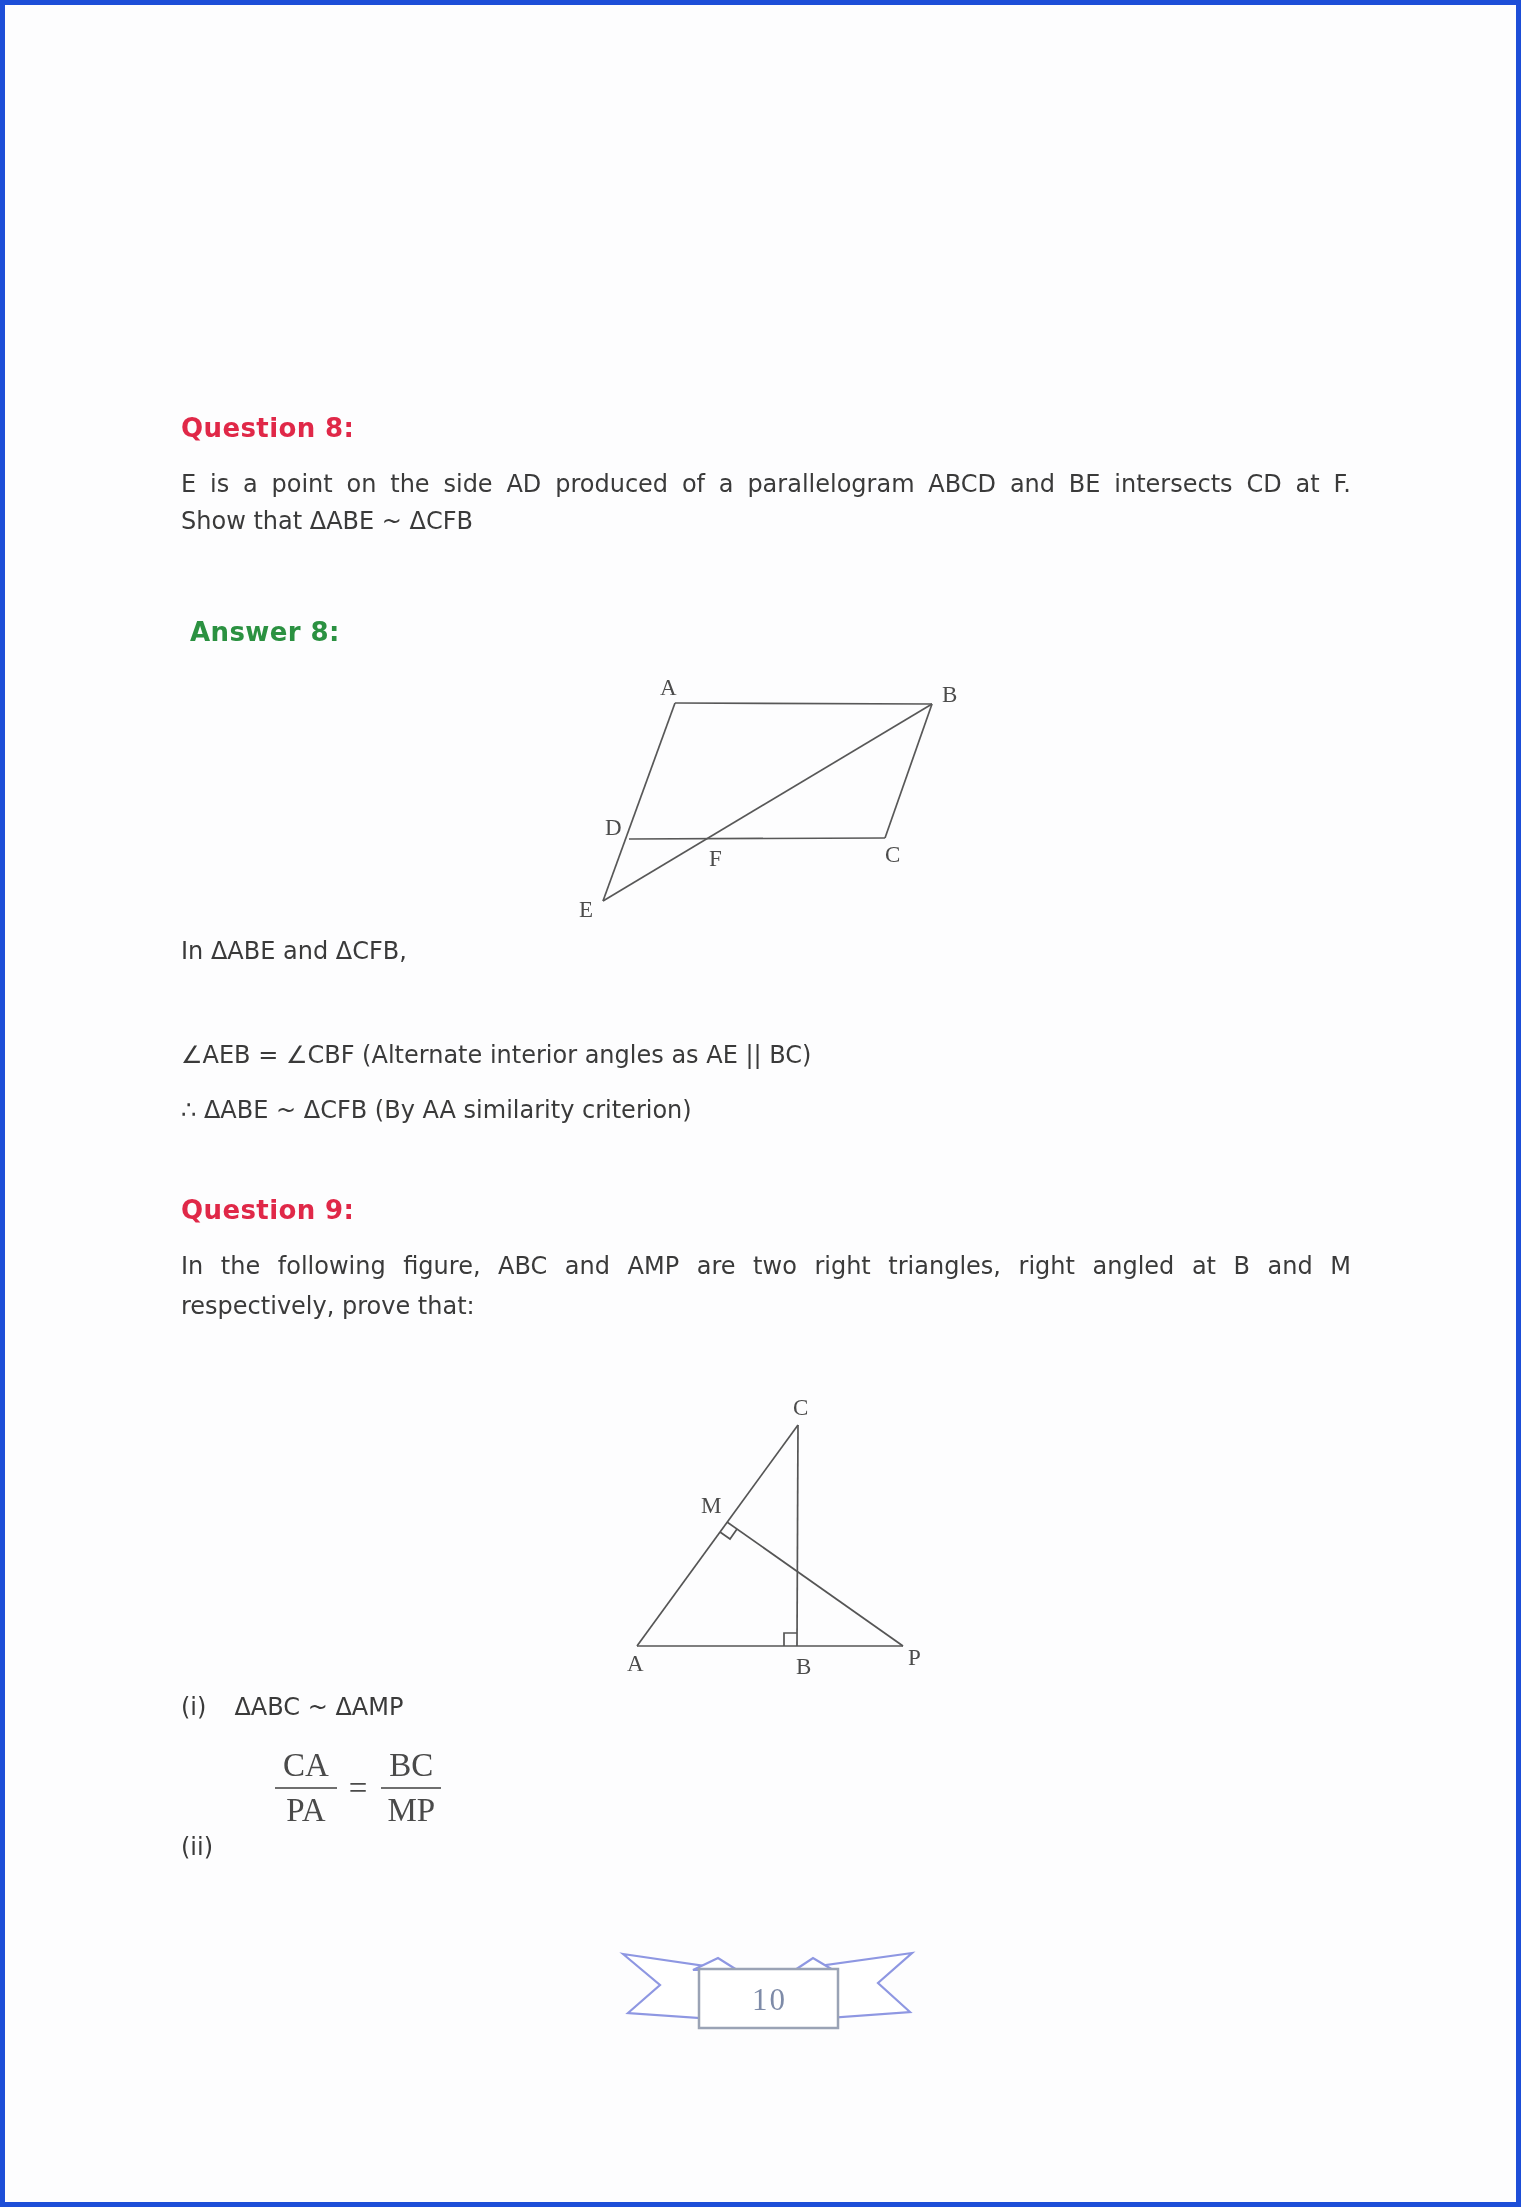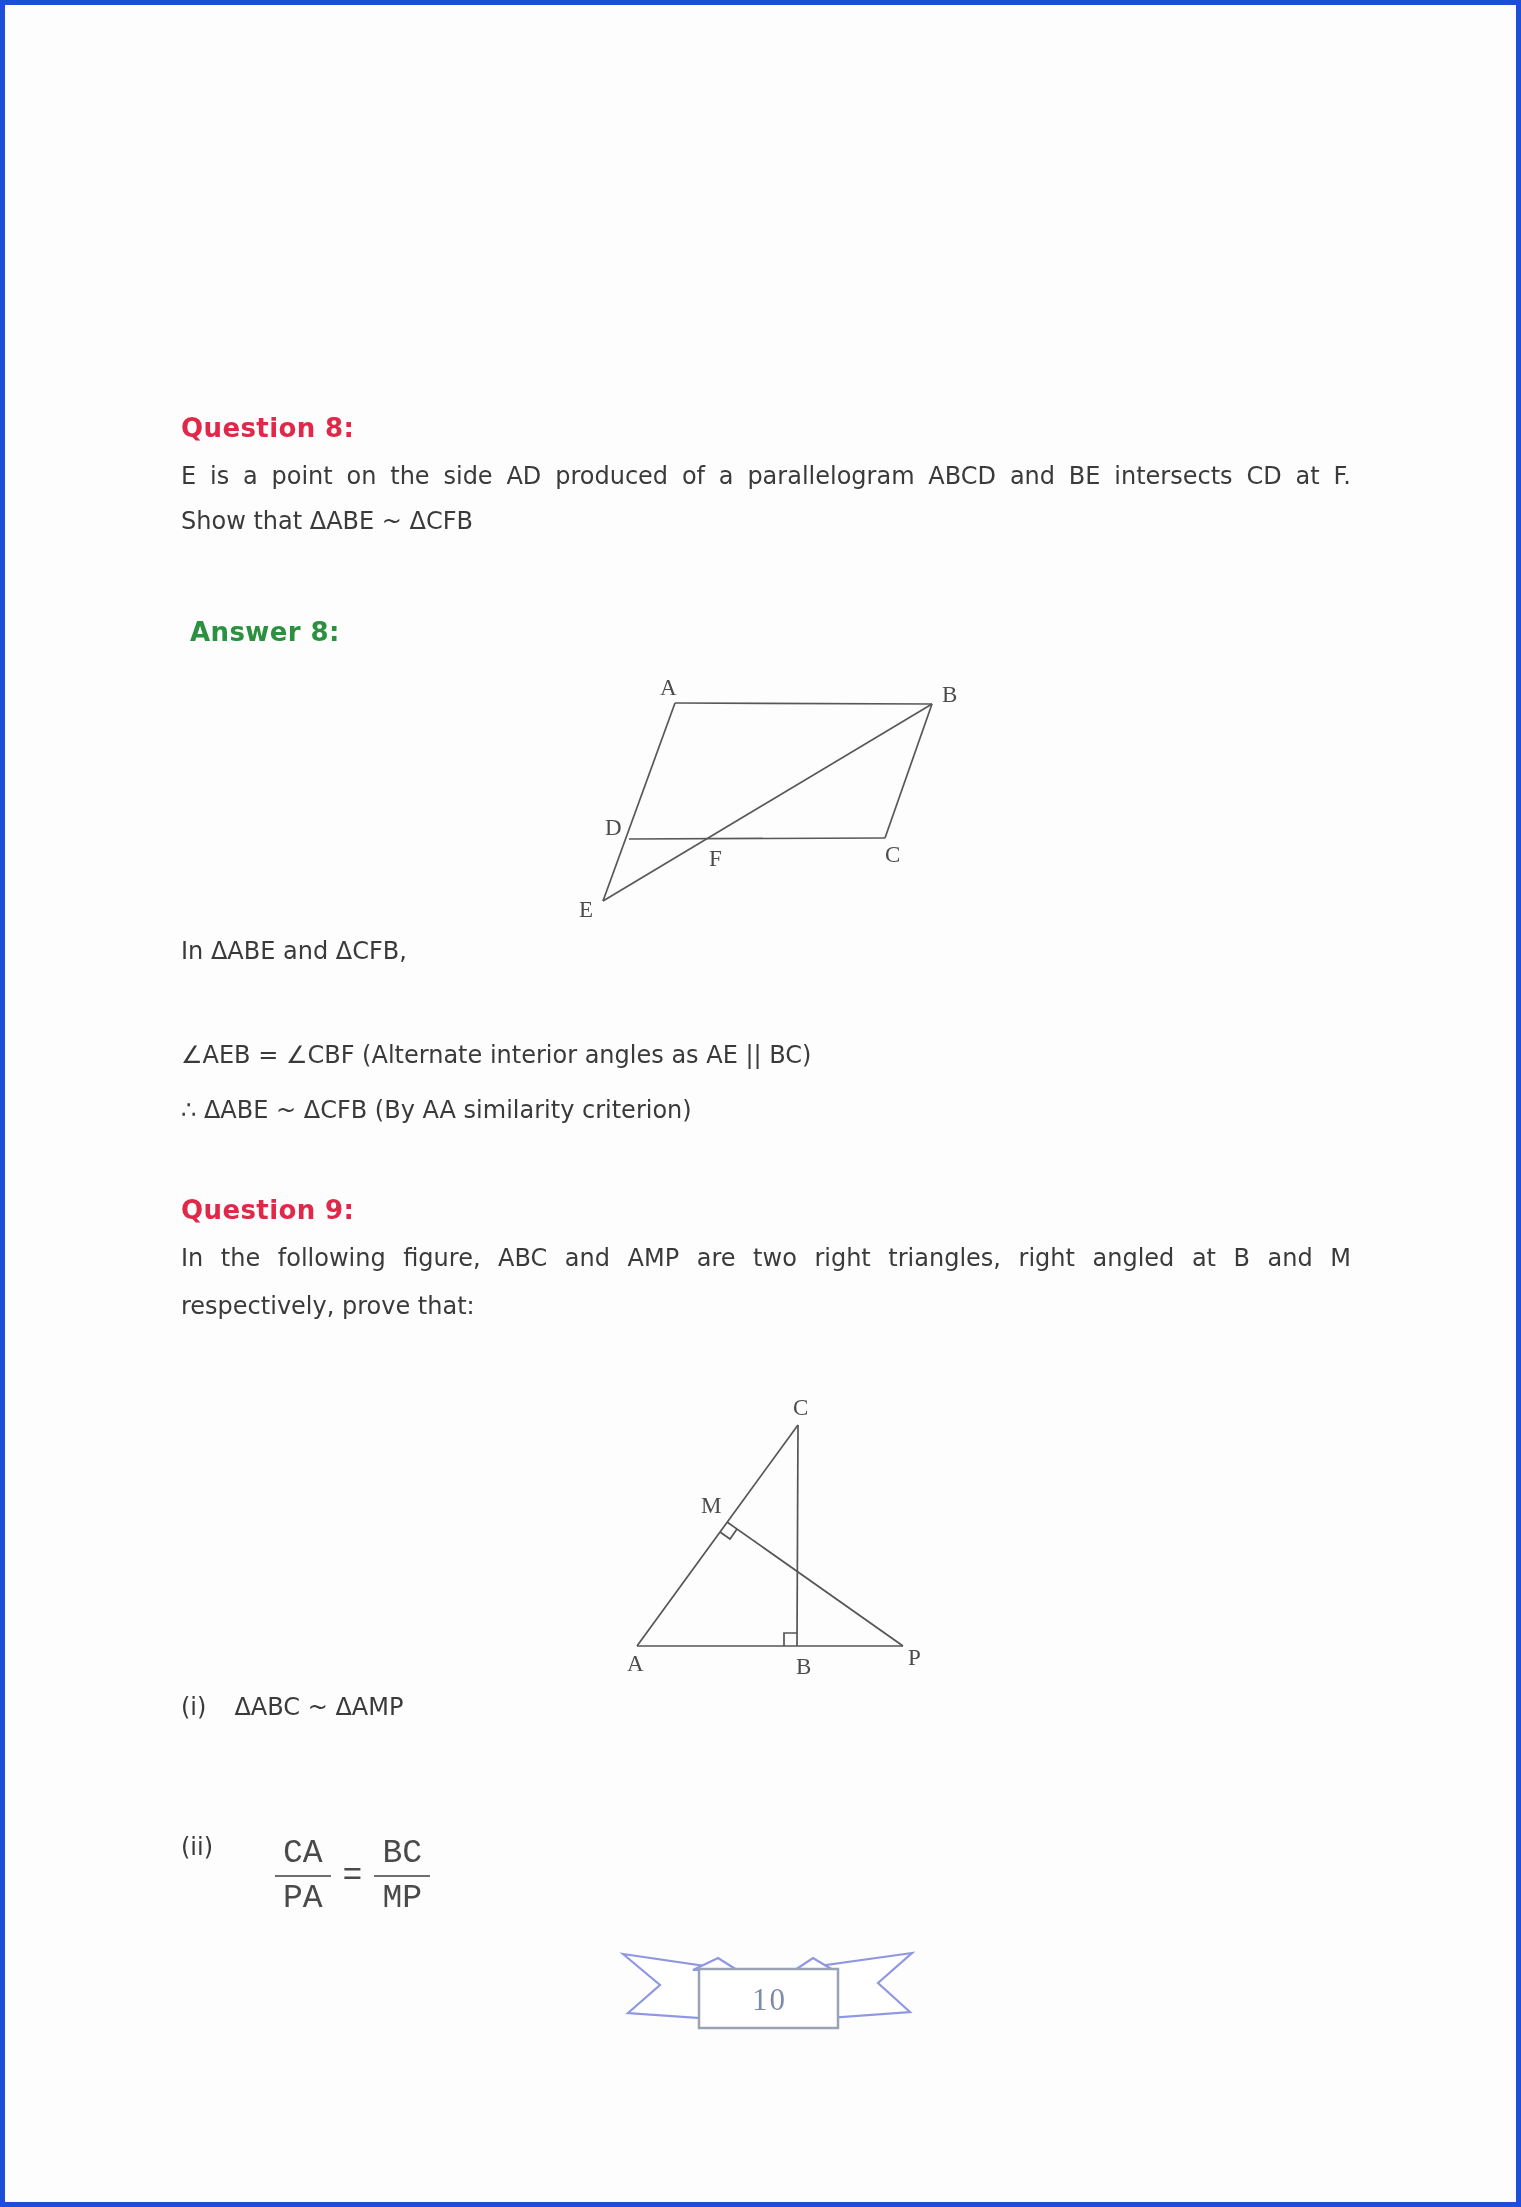--- a/index.html
+++ b/index.html
@@ -30,20 +30,21 @@
   .body-line {
     font-size: 24px;
     color: #3a3a3a;
     white-space: nowrap;
   }
   .jline {
     width: 1170px;
     white-space: normal;
     text-align: justify;
     text-align-last: justify;
+    margin-top: 8px;
   }
   .item-row {
     display: flex;
     align-items: center;
     gap: 28px;
     font-size: 24px;
   }
   .frac-row {
     display: flex;
     align-items: center;
@@ -130,21 +131,21 @@
     <text class="fig-label" x="305" y="268">P</text>
   </svg>
 
   <div class="abs item-row" style="left:176px; top:1688px;">
     <span>(i)</span>
     <span>ΔABC ~ ΔAMP</span>
   </div>
 
   <div class="abs body-line" style="left:176px; top:1828px;">(ii)</div>
 
-  <div class="abs frac-row" style="left:270px; top:1830px;font-family:Liberation Mono, monospace;">
+  <div class="abs frac-row" style="left:270px; top:1742px;">
     <span class="frac">
       <span class="num">CA</span>
       <span class="den">PA</span>
     </span>
     <span class="eq-sign">=</span>
     <span class="frac">
       <span class="num">BC</span>
       <span class="den">MP</span>
     </span>
   </div>

